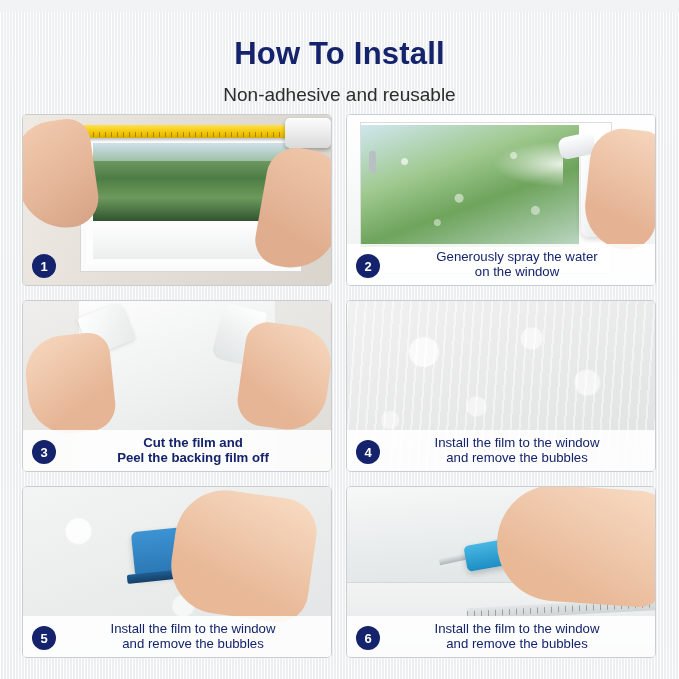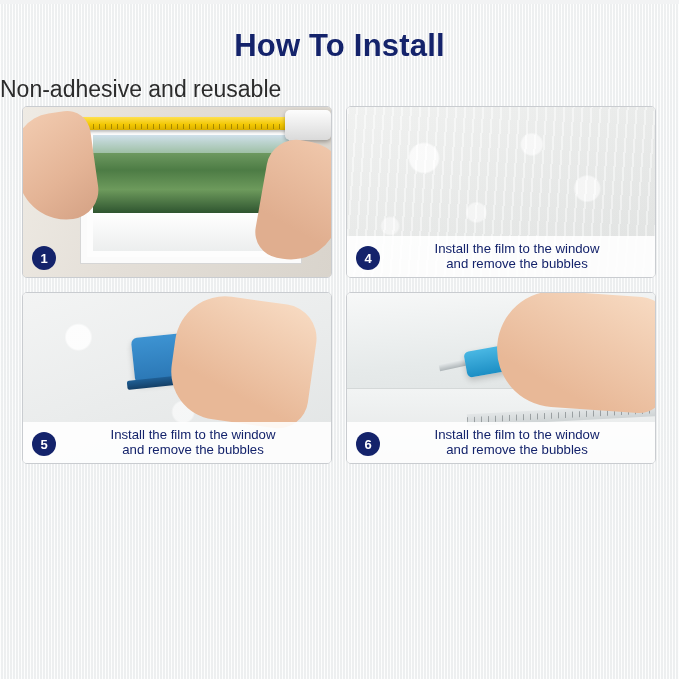--- a/index.html
+++ b/index.html
@@ -27,25 +27,26 @@
     box-sizing: border-box;
     padding: 0;
   }
   .title {
     text-align: center;
     color: #14236b;
     font-weight: bold;
     font-size: 31px;
     letter-spacing: 0.2px;
     padding-top: 24px;
-    margin: 4px;
+    margin: 12px;
   }
   .subtitle {
+    text-align: center;
     color: #2c2c2c;
-    font-size: 23px;
+    font-size: 19px;
     margin: 12px 0 0 0;
     font-weight: normal;
   }
   .grid {
     position: absolute;
     left: 22px;
     top: 102px;
     width: 635px;
     display: flex;
     flex-wrap: wrap;
@@ -353,21 +354,53 @@
           <div class="sill"></div>
         </div>
         <div class="tape"></div>
         <div class="tapecase"></div>
         <div class="hand1"></div>
         <div class="hand2"></div>
       </div>
       <div class="badge">1</div>
     </div>
 
-
+    <div class="card">
+      <div class="photo p2">
+        <div class="wall2"></div>
+        <div class="frame2"></div>
+        <div class="glass2"></div>
+        <div class="handle2"></div>
+        <div class="mist"></div>
+        <div class="bottle"></div>
+        <div class="nozzle"></div>
+        <div class="hand3"></div>
+      </div>
+      <div class="caption-bar">
+        <div class="caption-text">Generously spray the water
+on the window</div>
+      </div>
+      <div class="badge">2</div>
+    </div>
+
+    <div class="card">
+      <div class="photo p3">
+        <div class="bgwall"></div>
+        <div class="filmsheet"></div>
+        <div class="peel"></div>
+        <div class="peelR"></div>
+        <div class="handL"></div>
+        <div class="handR"></div>
+      </div>
+      <div class="caption-bar">
+        <div class="caption-text bold">Cut the film and
+Peel the backing film off</div>
+      </div>
+      <div class="badge">3</div>
+    </div>
 
     <div class="card">
       <div class="photo p4">
         <div class="frost"></div>
         <div class="streaks"></div>
       </div>
       <div class="caption-bar">
         <div class="caption-text">Install the film to the  window
 and remove the bubbles</div>
       </div>

